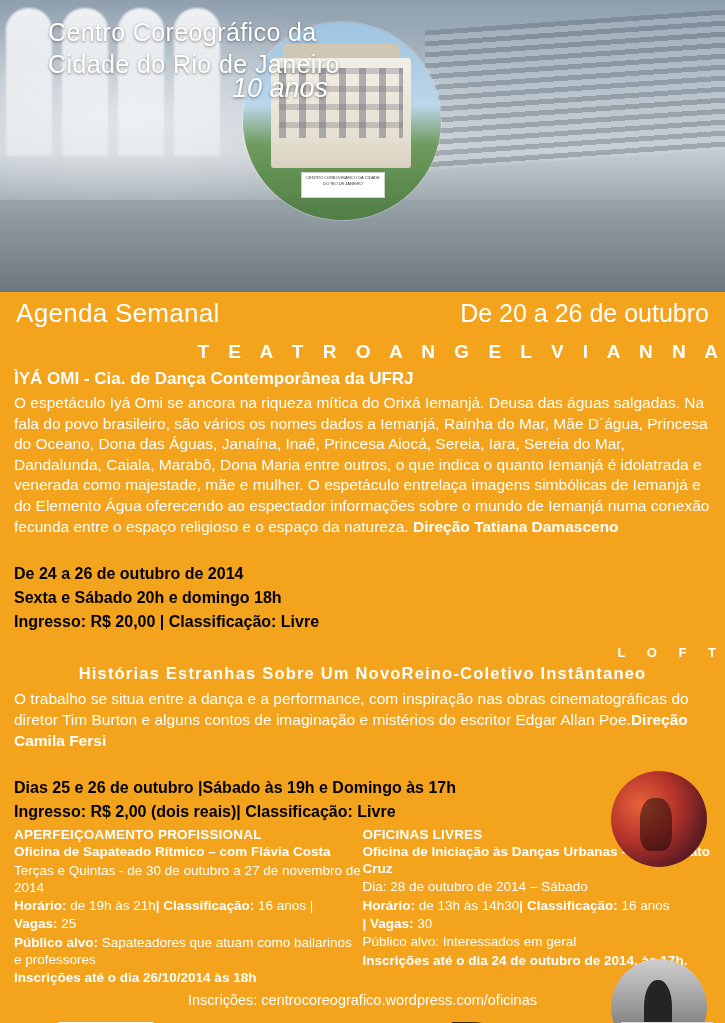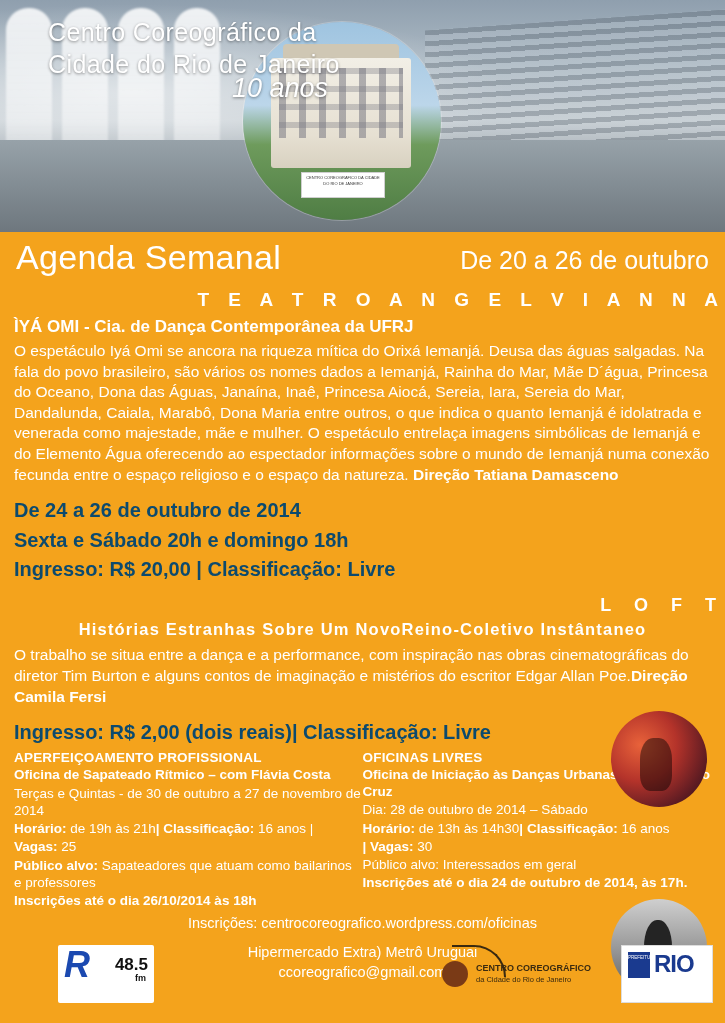--- a/index.html
+++ b/index.html
@@ -12,21 +12,21 @@
     font-family: "Liberation Sans", sans-serif;
     background: #f4a31c;
     overflow: hidden;
     position: relative;
   }
 
   
   .hero {
     position: relative;
     width: 725px;
-    height: 232px;
+    height: 292px;
     overflow: hidden;
     background: linear-gradient(to bottom, #9fb0bd 0%, #b9c6cf 35%, #c9d2d8 60%, #9aa4ab 100%);
   }
   .hero-bg {
     position: absolute;
     inset: 0;
     background:
       radial-gradient(ellipse at 18% 40%, rgba(255,255,255,0.55) 0%, rgba(255,255,255,0) 45%),
       linear-gradient(to bottom, #8f9fae 0%, #aebbc5 28%, #c4ccd2 52%, #8c969d 78%, #76808a 100%);
   }
@@ -142,37 +142,37 @@
   }
 
   .agenda-bar {
     display: flex;
     justify-content: space-between;
     align-items: baseline;
     padding: 6px 16px 2px 16px;
     color: #ffffff;
   }
   .agenda-bar .left {
-    font-size: 34px;
+    font-size: 26px;
     letter-spacing: .3px;
   }
   .agenda-bar .right {
     font-size: 25px;
   }
 
   .section-title {
     text-align: right;
     color: #ffffff;
     font-weight: bold;
     letter-spacing: 7px;
     font-size: 19px;
     margin: 10px 0 6px 0;
   }
   .section-title.small {
-    font-size: 18px;
+    font-size: 13px;
     letter-spacing: 9px;
     margin: 12px 0 4px 0;
   }
 
   .content {
     padding: 0 14px;
     color: #ffffff;
   }
   .lead {
     font-size: 17px;
@@ -182,25 +182,25 @@
 
   p.para {
     margin: 0 0 2px 0;
     font-size: 15.5px;
     line-height: 1.33;
     text-align: left;
   }
   p.para .b { font-weight: bold; }
 
   .info-block {
-    margin-top: 11px;
-    font-size: 20px;
+    margin-top: 26px;
+    font-size: 16px;
     font-weight: bold;
     line-height: 1.42;
-    color: #0c4a6e;
+    color: #000000;
   }
   .info-block div { margin-bottom: 1px; }
 
   .circle-photo {
     position: absolute;
     border-radius: 50%;
     overflow: hidden;
   }
   #photo-iya {
     right: 18px;
@@ -437,20 +437,21 @@
 
   <div class="circle-photo" id="photo-iya"></div>
 
   <div class="section-title small">L  O  F  T</div>
 
   <div class="content">
     <div class="loft-head">Histórias Estranhas Sobre Um NovoReino-Coletivo Instântaneo</div>
     <p class="para"><span>O trabalho se situa entre a dança e a performance, com inspiração nas obras cinematográficas do diretor Tim Burton e alguns contos de imaginação e mistérios do escritor Edgar Allan Poe.</span><span class="b">Direção Camila Fersi</span></p>
 
     <div class="info-block">
+      <div>Dias 25 e 26 de outubro  |Sábado às 19h e Domingo às 17h</div>
       <div>Ingresso: R$ 2,00 (dois reais)|  Classificação: Livre</div>
     </div>
   </div>
 
   <div class="circle-photo" id="photo-loft"></div>
 
 
   <div class="oficinas-cols">
     <div class="col">
       <h4>APERFEIÇOAMENTO PROFISSIONAL</h4>

